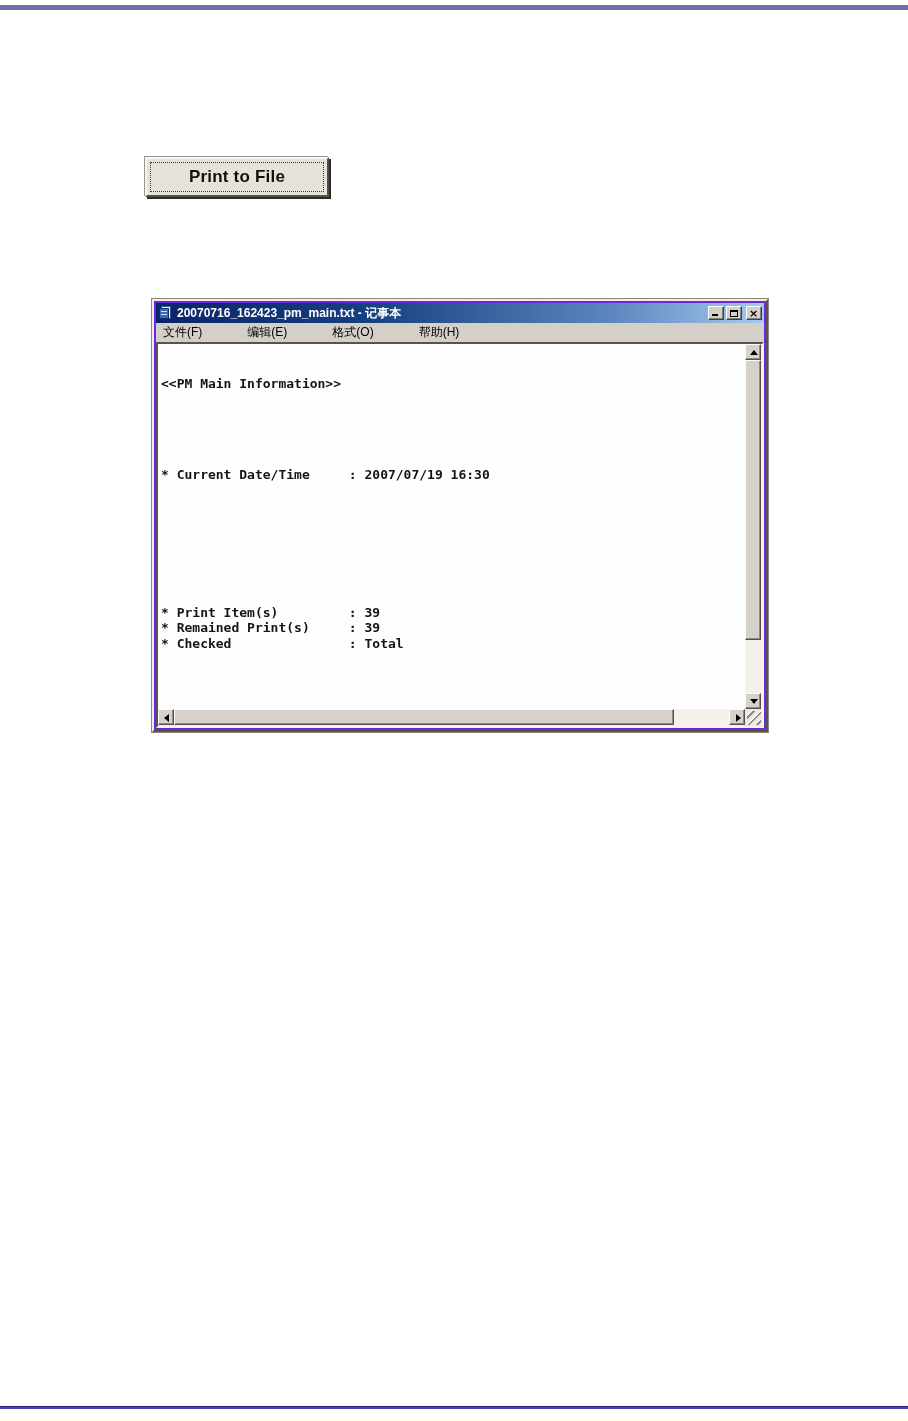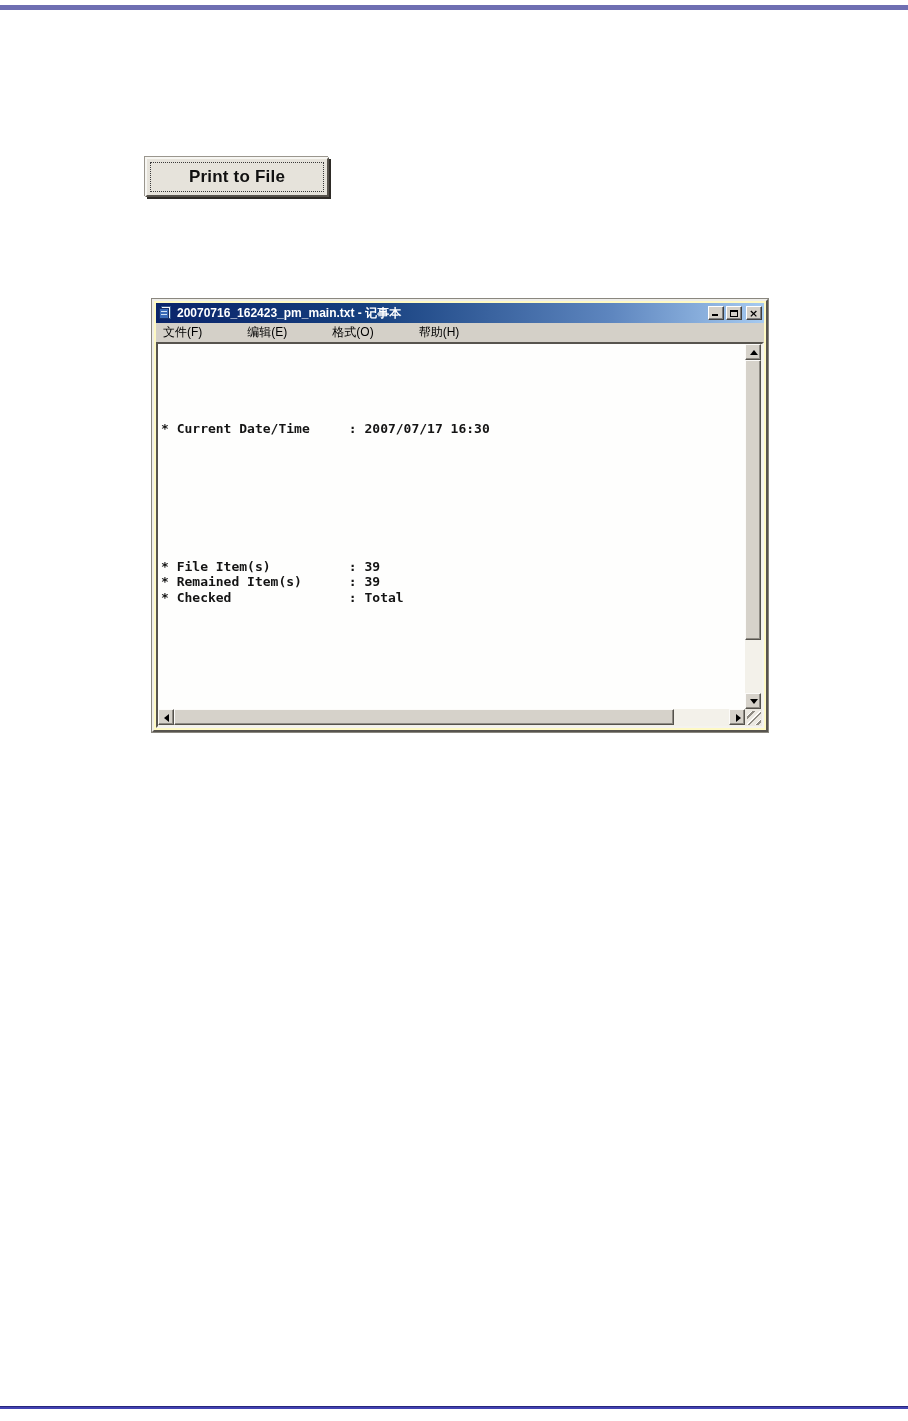--- a/index.html
+++ b/index.html
@@ -17,21 +17,21 @@
              border-top:2px solid #f7f6f2; border-left:2px solid #f7f6f2;
              border-right:2px solid #56524b; border-bottom:2px solid #56524b;
              box-shadow:2px 2px 0 #2e2b27, -1px -1px 0 #9a968e;
              display:flex; align-items:center; justify-content:center; cursor:pointer; }
   .ptf-btn .focus-ring { position:absolute; left:3px; top:3px; right:3px; bottom:3px;
              border:1px dotted #3a3a3a; pointer-events:none; }
   .ptf-btn .lbl { font-size:17px; font-weight:bold; color:#111; letter-spacing:0.2px; }
 
   
   .np-window { position:absolute; left:152px; top:299px; width:616px; height:433px;
-               background:#fef9c3;
+               background:#6d28d9;
                border:2px solid; border-color:#efeeea #57544e #57544e #efeeea;
                box-shadow:0 0 0 1px #8a877f; }
   .np-titlebar { position:absolute; left:2px; right:2px; top:2px; height:20px;
                background:linear-gradient(90deg,#0a246a 0%,#16407f 35%,#5e86bf 75%,#a6caf0 100%);
                display:flex; align-items:center; padding:0 2px; cursor:default; }
   .np-icon { width:14px; height:14px; margin:0 4px 0 1px; position:relative; flex:none; }
   .np-icon .pg  { position:absolute; left:2px; top:0; width:10px; height:13px; background:#f4f6fa; border:1px solid #32548c; }
   .np-icon .cv  { position:absolute; left:0; top:2px; width:10px; height:11px; background:#3a6ab8; border:1px solid #16306a; }
   .np-icon .cv i{ position:absolute; left:1px; top:2px; width:6px; height:1px; background:#cfe0f4; display:block; box-shadow:0 3px 0 #cfe0f4; }
   .np-title { color:#fff; font-size:12px; font-weight:bold; white-space:nowrap; overflow:hidden; flex:1; }
@@ -122,31 +122,32 @@
 
     <span class="np-menu-item">文件(F)</span>
         <span class="np-menu-item">编辑(E)</span>
         <span class="np-menu-item">格式(O)</span>
         <span class="np-menu-item">帮助(H)</span>
       </div>
 
     <div class="np-body">
 
       <div class="np-content">
+        <div class="line">&lt;&lt;PM Main Information&gt;&gt;</div>
         <div class="line"></div>
         <div class="line info-line">
-          <span class="lab">* Current Date/Time</span><span>: 2007/07/17 16:30</span>
+          <span class="lab">* Current Date/Time</span><span>: 2007/07/19 16:30</span>
         </div>
         <div class="line"></div>
         <div>
           
         <div class="line info-line">
-            <span class="lab">* File Item(s)</span><span>: 39</span>
+            <span class="lab">* Print Item(s)</span><span>: 39</span>
           </div><div class="line info-line">
-            <span class="lab">* Remained Item(s)</span><span>: 39</span>
+            <span class="lab">* Remained Print(s)</span><span>: 39</span>
           </div><div class="line info-line">
             <span class="lab">* Checked</span><span>: Total</span>
           </div></div>
         <div class="line"></div>
         
         
         
         
         
       </div>

